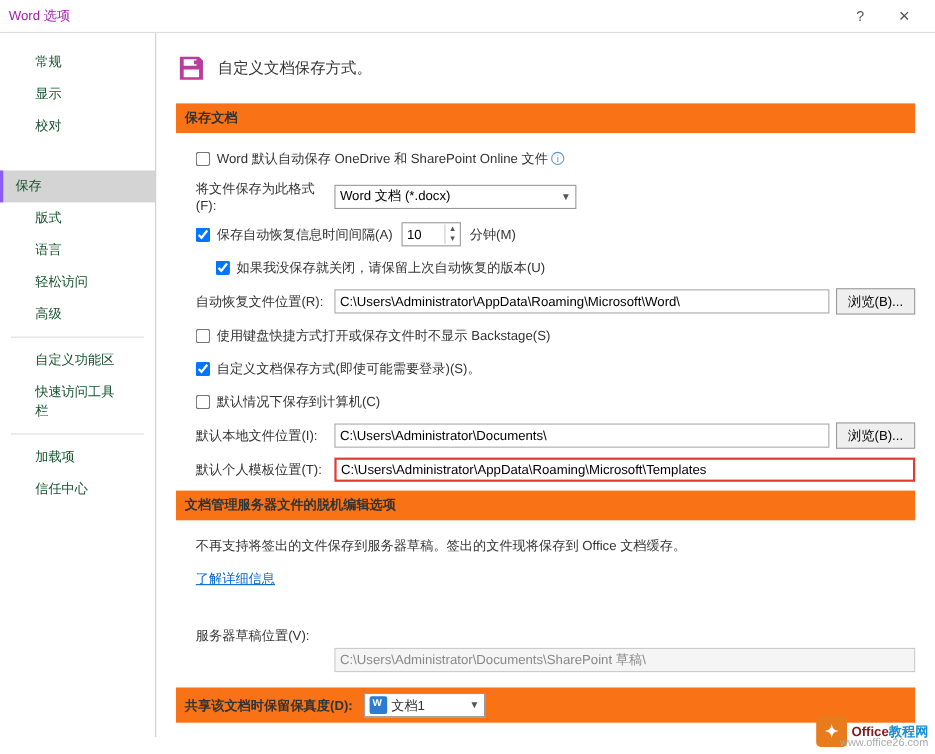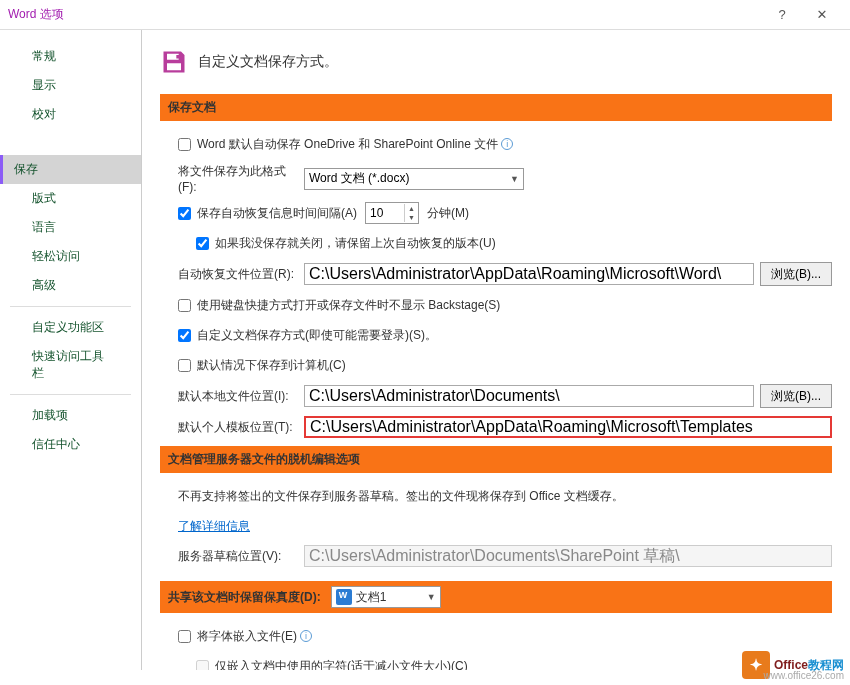--- a/index.html
+++ b/index.html
@@ -23,21 +23,21 @@
 .header-row .head-txt { font-size: 14px; color: #333; }
 
 .section-bar { background: #f97316; color: #333; font-weight: bold; padding: 5px 8px; margin-bottom: 12px; font-size: 12px; }
 
 .row { display: flex; align-items: center; margin-bottom: 8px; min-height: 22px; }
 .row label { color: #333; }
 .row .ind1 { margin-left: 18px; }
 .row .ind2 { margin-left: 36px; }
 
 input[type="checkbox"] { margin-right: 6px; width: 13px; height: 13px; }
-input[type="text"] { border: 1px solid #aaa; height: 22px; padding: 0 4px; background: #fff; font-size: 16px; }
+input[type="text"] { border: 1px solid #aaa; height: 22px; padding: 0 4px; background: #fff; font-size: 12px; }
 
 .info-icon { display: inline-block; width: 12px; height: 12px; border-radius: 50%; border: 1px solid #5b9bd5; color: #5b9bd5; font-size: 9px; line-height: 11px; text-align: center; margin-left: 3px; }
 
 .selectbox { display: inline-flex; align-items: center; border: 1px solid #999; height: 22px; padding: 0 4px; background: #fff; }
 .selectbox .caret { margin-left: auto; color: #555; font-size: 9px; }
 
 .spinner { display: inline-flex; align-items: center; border: 1px solid #999; height: 22px; background: #fff; }
 .spinner .val { width: 38px; padding: 0 4px; }
 .spinner .arrows { display: flex; flex-direction: column; width: 14px; border-left: 1px solid #ccc; }
 .spinner .arrows span { font-size: 7px; line-height: 9px; text-align: center; color: #555; }
@@ -168,21 +168,21 @@
     <div class="section-bar" style="">文档管理服务器文件的脱机编辑选项</div>
 
     <div class="row">
       <label class="ind1">不再支持将签出的文件保存到服务器草稿。签出的文件现将保存到 Office 文档缓存。</label>
     </div>
     <div class="row">
       <span class="ind1 link">了解详细信息</span>
     </div>
     <div class="row">
       <label class="ind1" style="width:126px">服务器草稿位置(V):</label>
-      <input type="text" readonly="" style="flex: 1 1 0%; background: rgb(245, 245, 245); border-color: rgb(204, 204, 204); color: rgb(136, 136, 136);" value="C:\Users\Administrator\Documents\SharePoint 草稿\">
+      <input type="text" readonly="" style="flex: 1 1 0%; background: rgb(245, 245, 245); border-color: rgb(204, 204, 204); color: rgb(136, 136, 136); margin-top: 44px;" value="C:\Users\Administrator\Documents\SharePoint 草稿\">
     </div>
 
     <div class="section-bar" style="margin-top:14px;display:flex;align-items:center">
       <span>共享该文档时保留保真度(D):</span>
       <div class="selectbox" style="width:110px;margin-left:10px;background:#fff;font-weight:normal">
         <span class="doc-icon"></span>
         <span>文档1</span>
         <span class="caret">▼</span>
       </div>
     </div>

